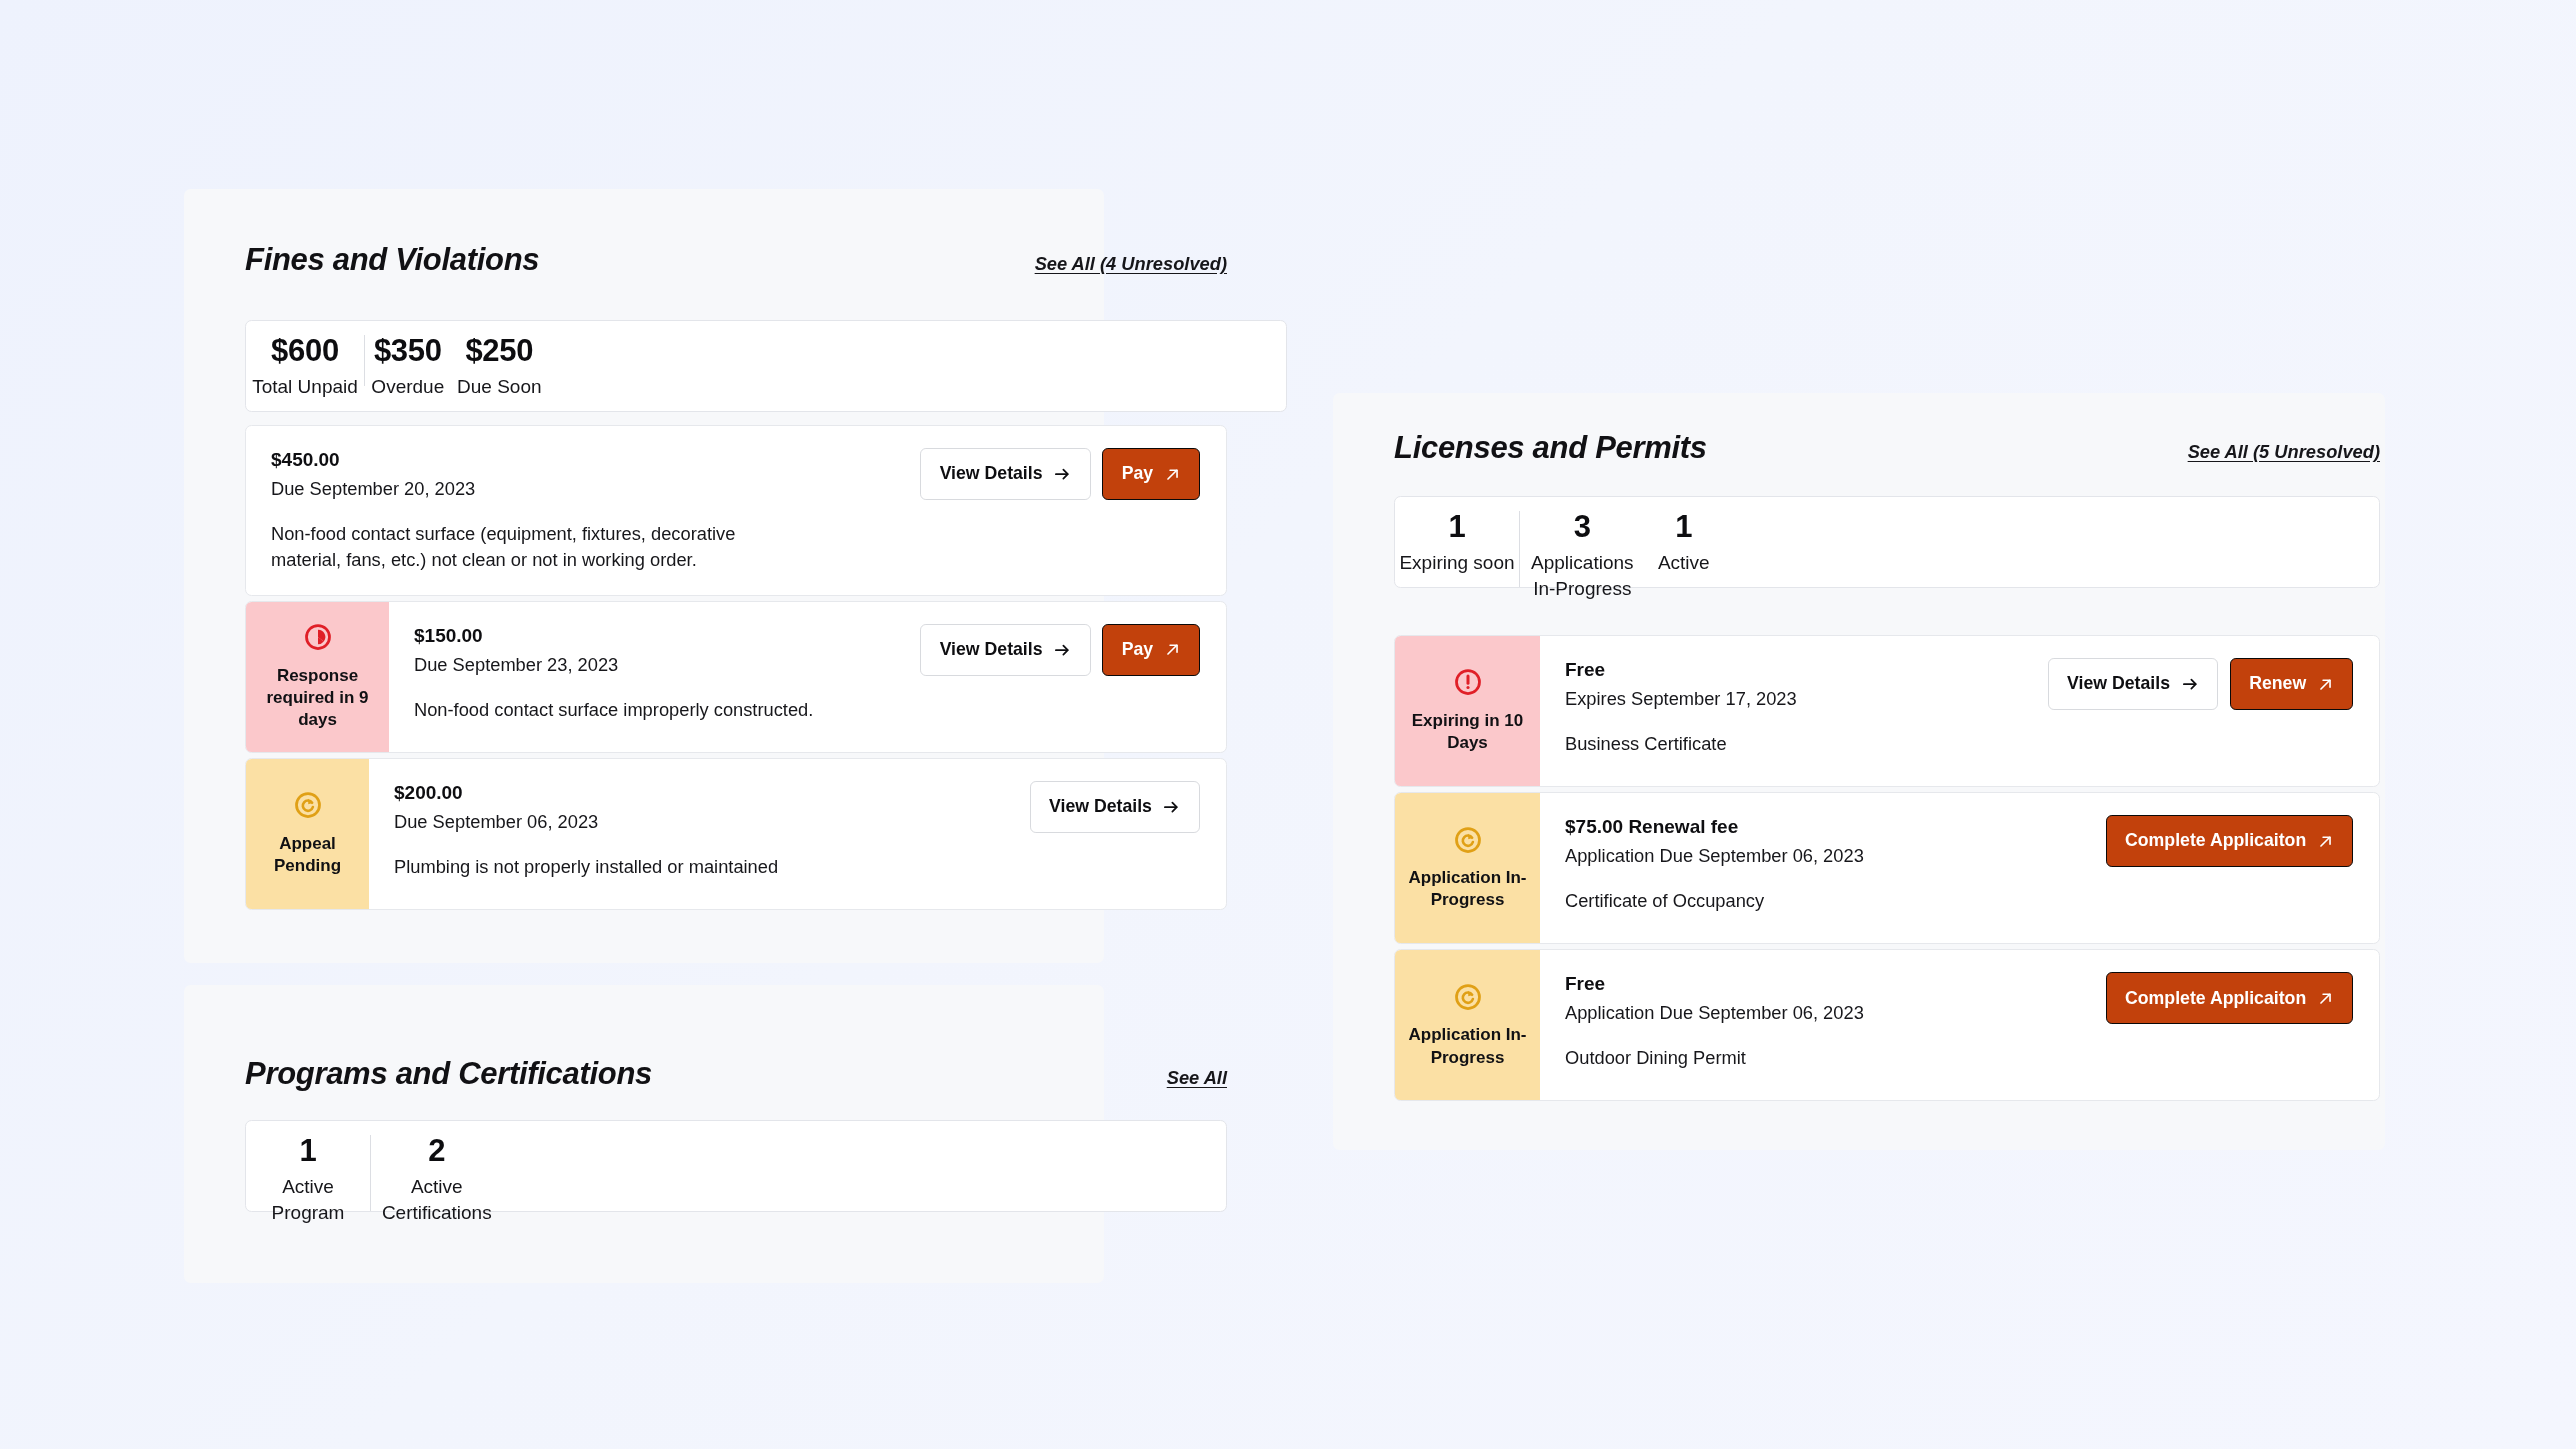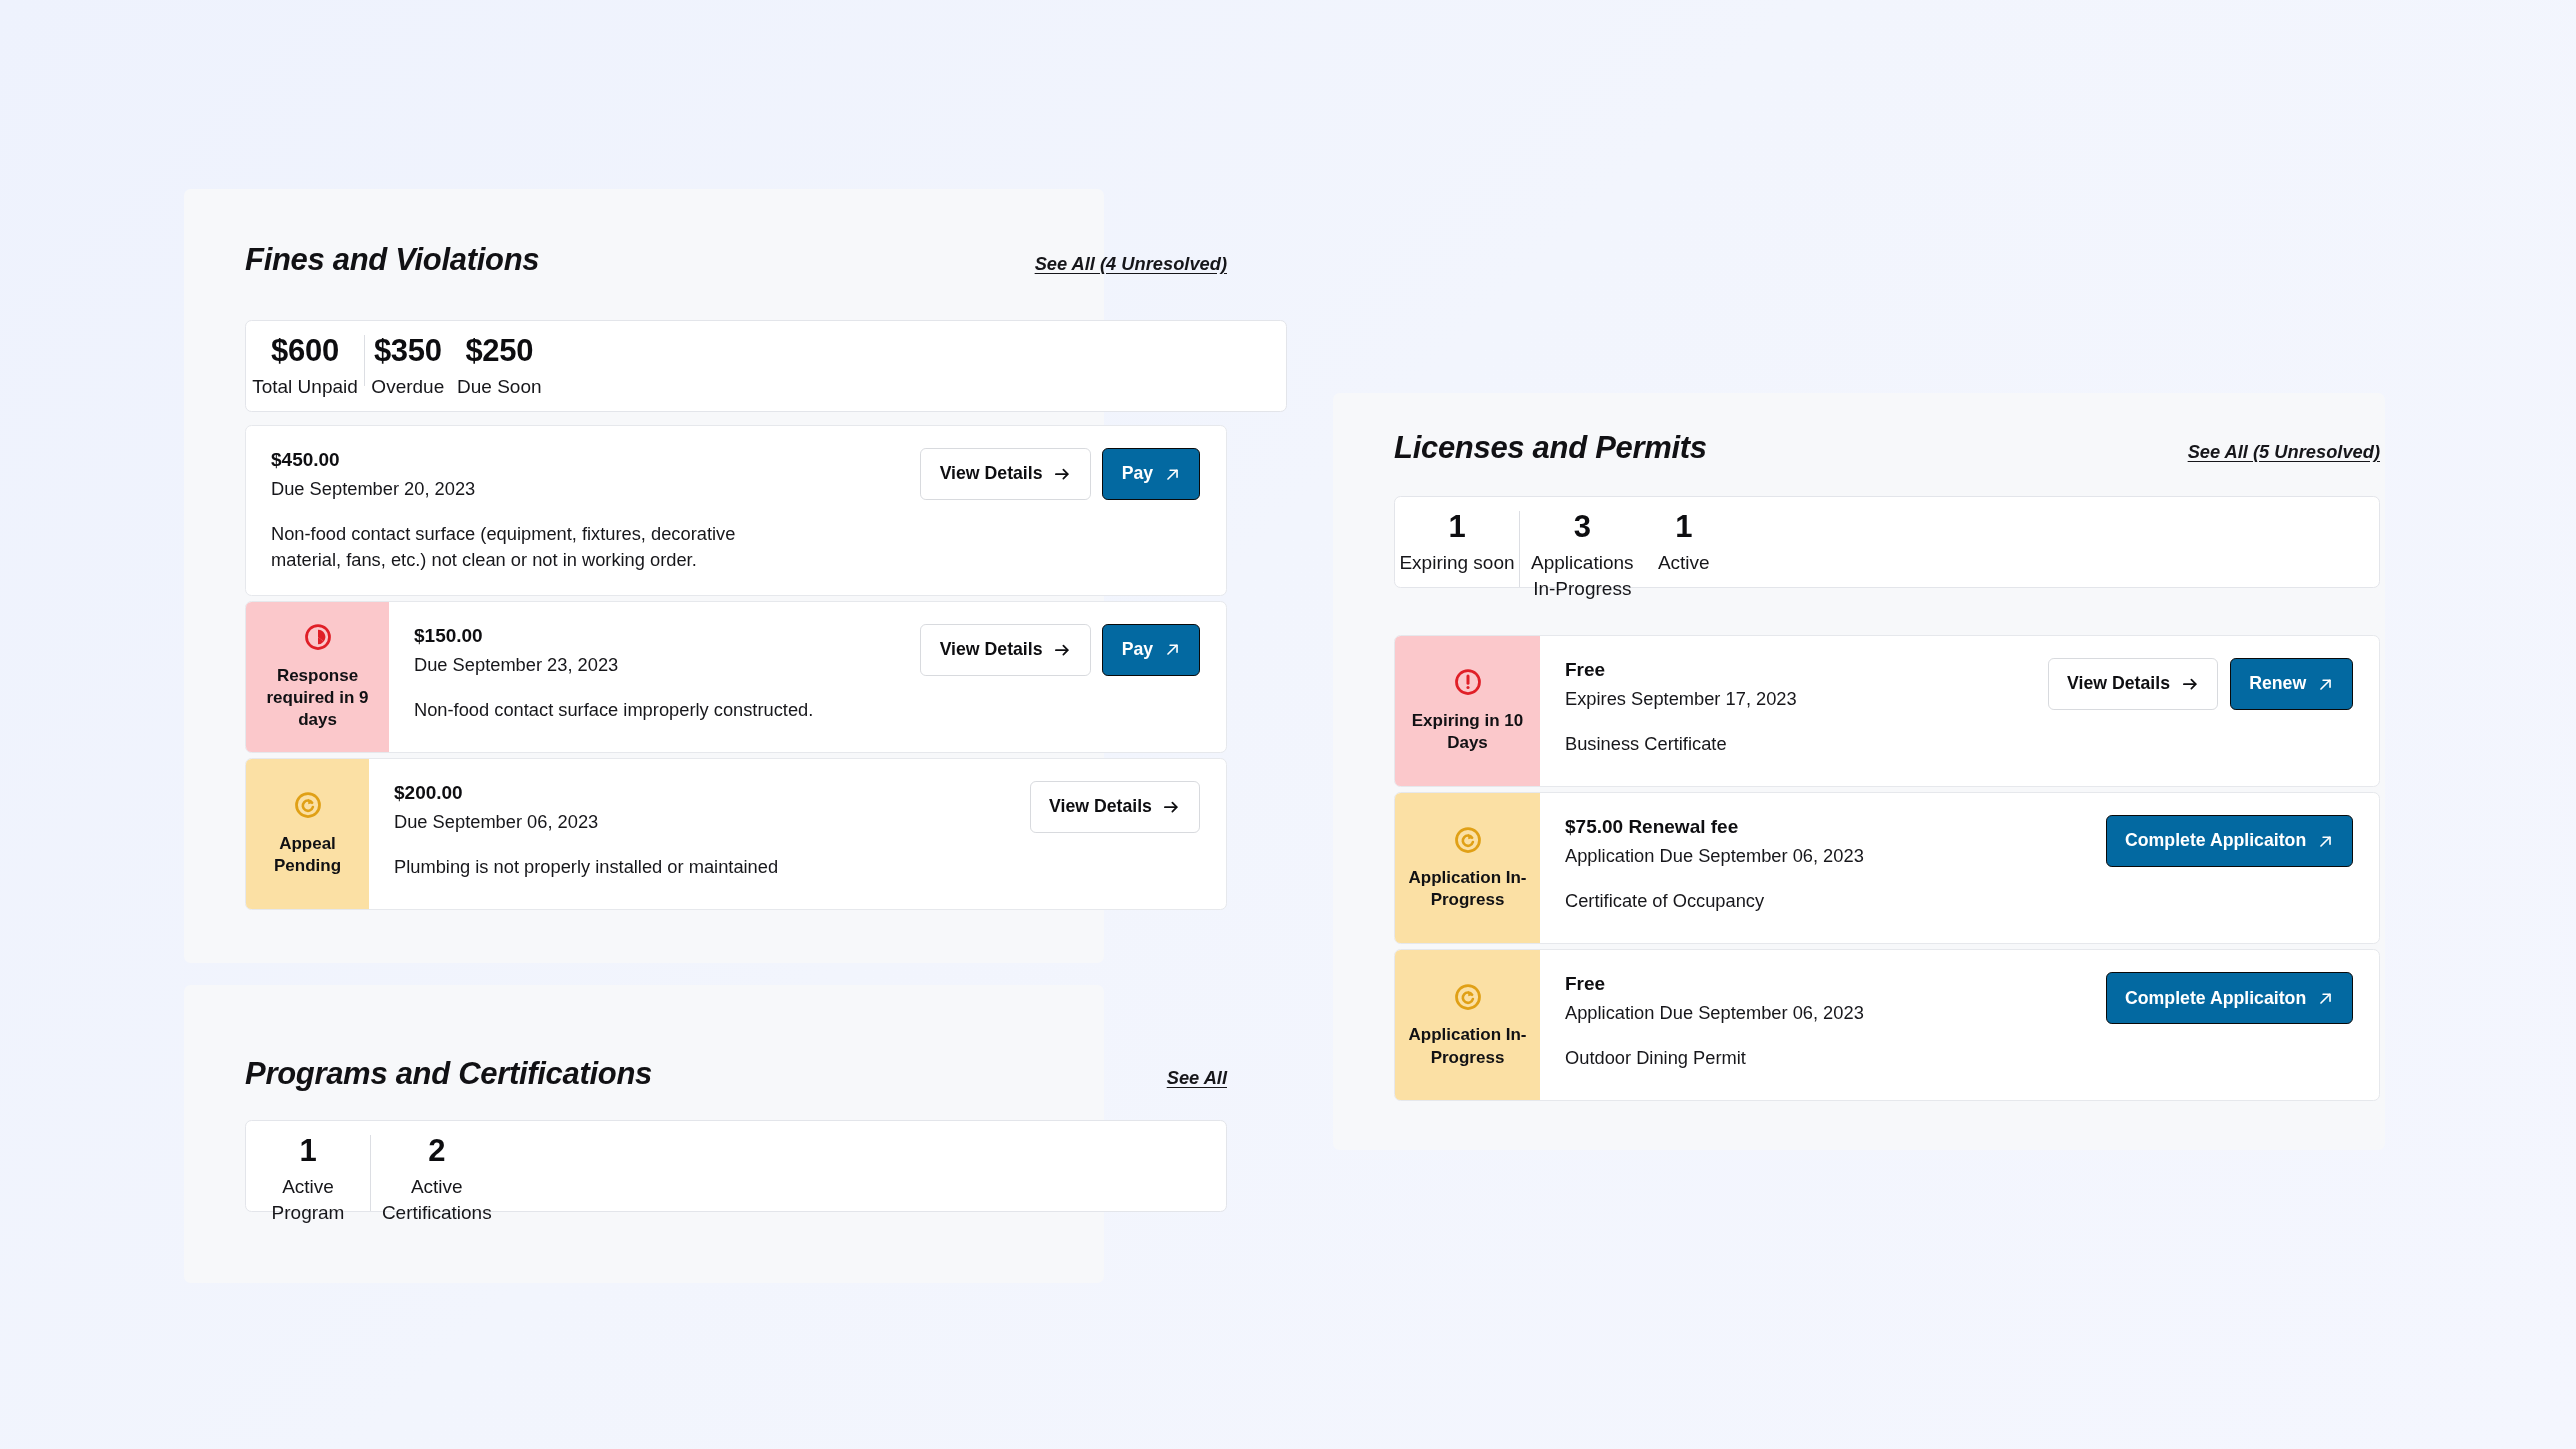--- a/index.html
+++ b/index.html
@@ -166,21 +166,21 @@
     line-height: 1;
     height: 52px;
     padding: 0 18.3px;
   }
   .btn-ghost {
     background: #ffffff;
     color: #0e0e11;
     border: 0.7px solid #d8dade;
   }
   .btn-dark {
-    background: #0369a1;
+    background: #c2410c;
     color: #ffffff;
     border: 0.7px solid #090909;
   }
   .btn .ico { display: inline-flex; align-items: center; }
 
   
   #fines-head     { position: absolute; left: 245px;  top: 244px;  width: 982px; }
   #fines-stats    { position: absolute; left: 245px;  top: 320px;  width: 1042px; height: 92px; }
   #fines-rows     { position: absolute; left: 245px;  top: 425px;  width: 982px; }
 

